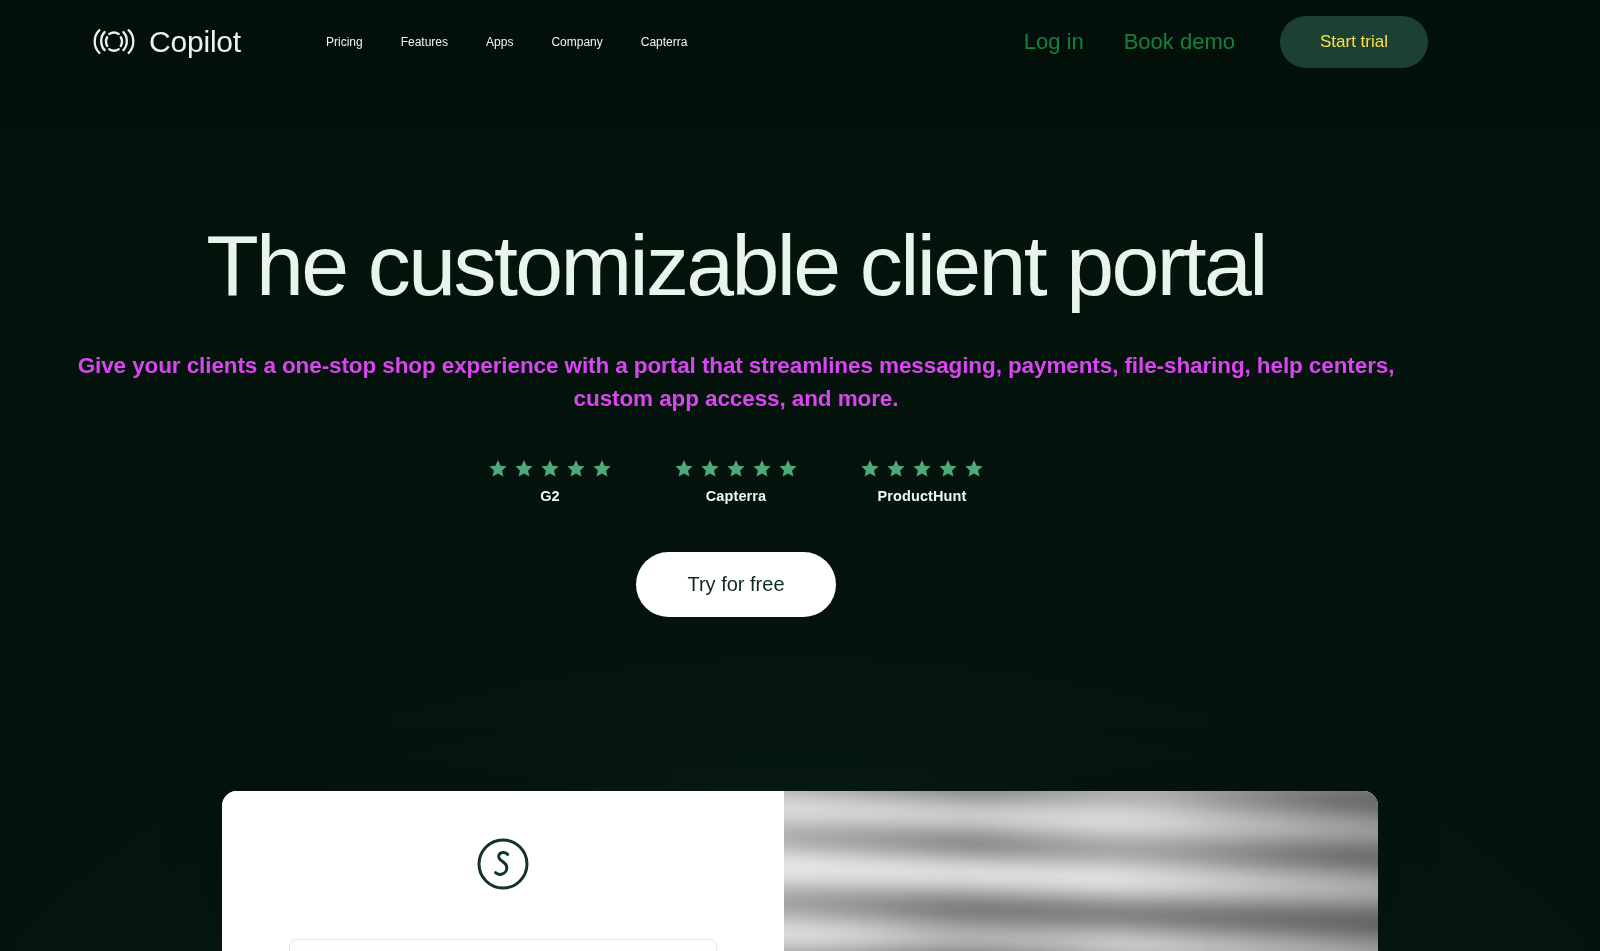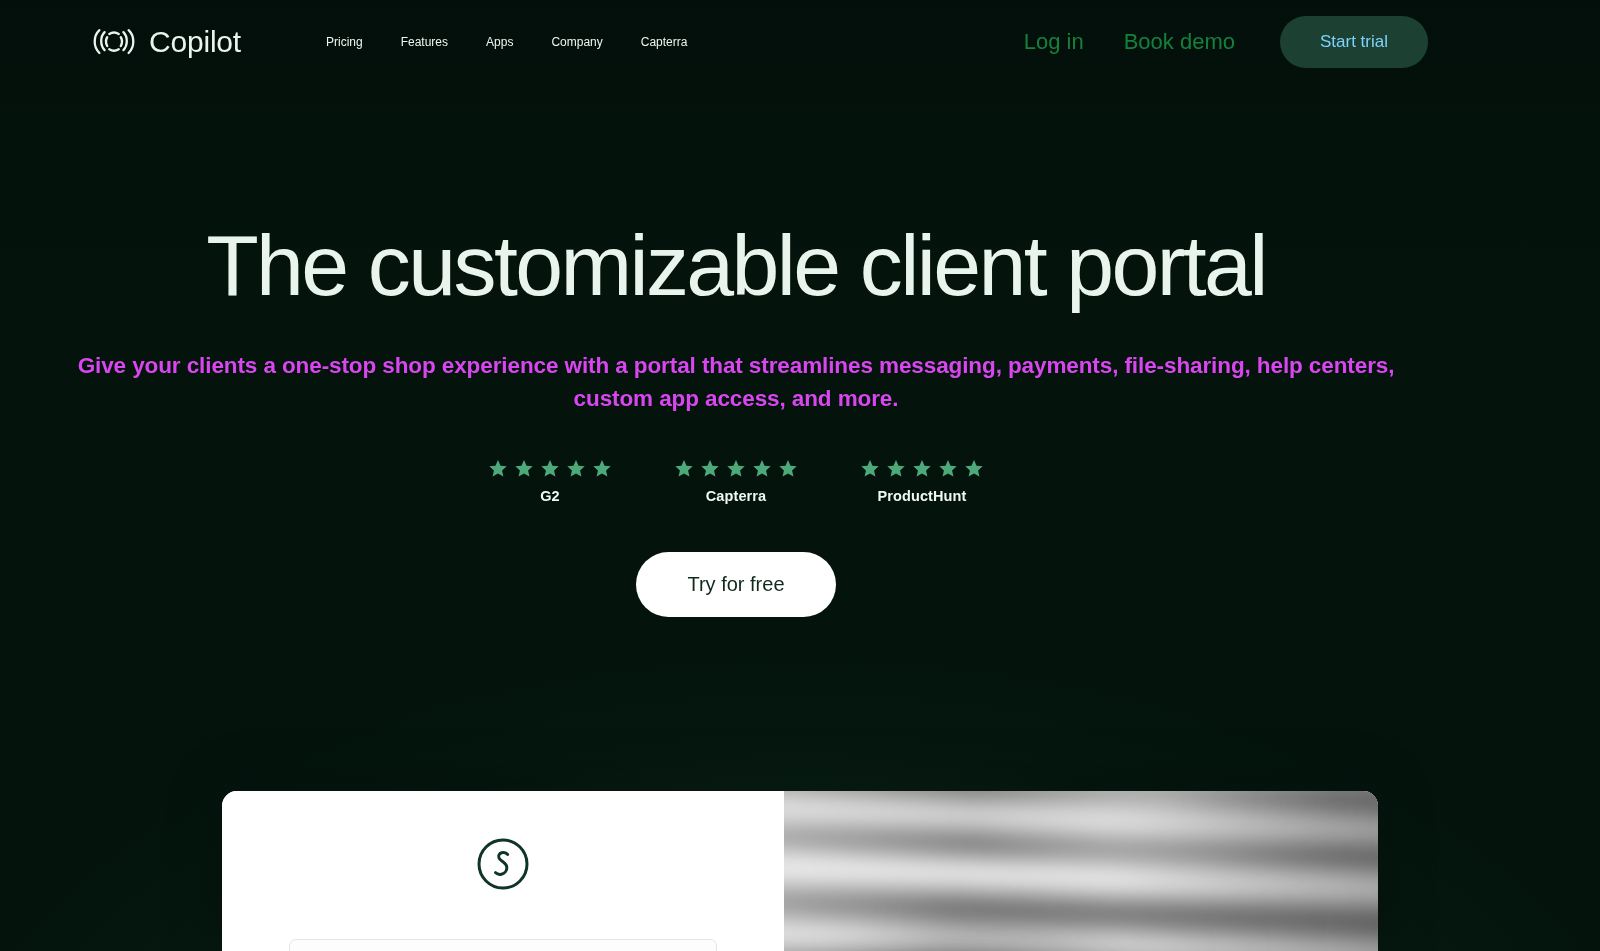--- a/index.html
+++ b/index.html
@@ -106,21 +106,21 @@
     color:#15803d;
     padding:9px 17px;
     white-space:nowrap;
     cursor:pointer;
     border-radius:8px;
   }
 
   .btn-trial {
     margin-left:22px;
     background:#1c4031;
-    color:#7dd3fc;
+    color:#fde047;
     font-size:17px;
     font-weight:500;
     border:none;
     border-radius:999px;
     padding:16px 40px;
     cursor:pointer;
     white-space:nowrap;
     font-family:inherit;
   }
 

